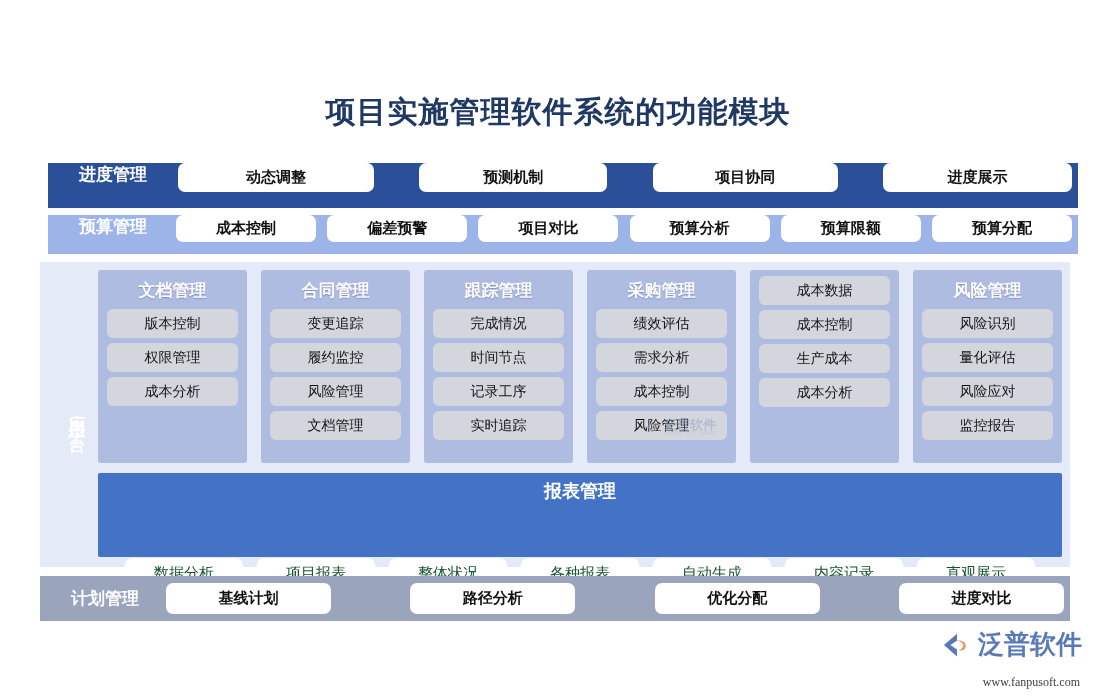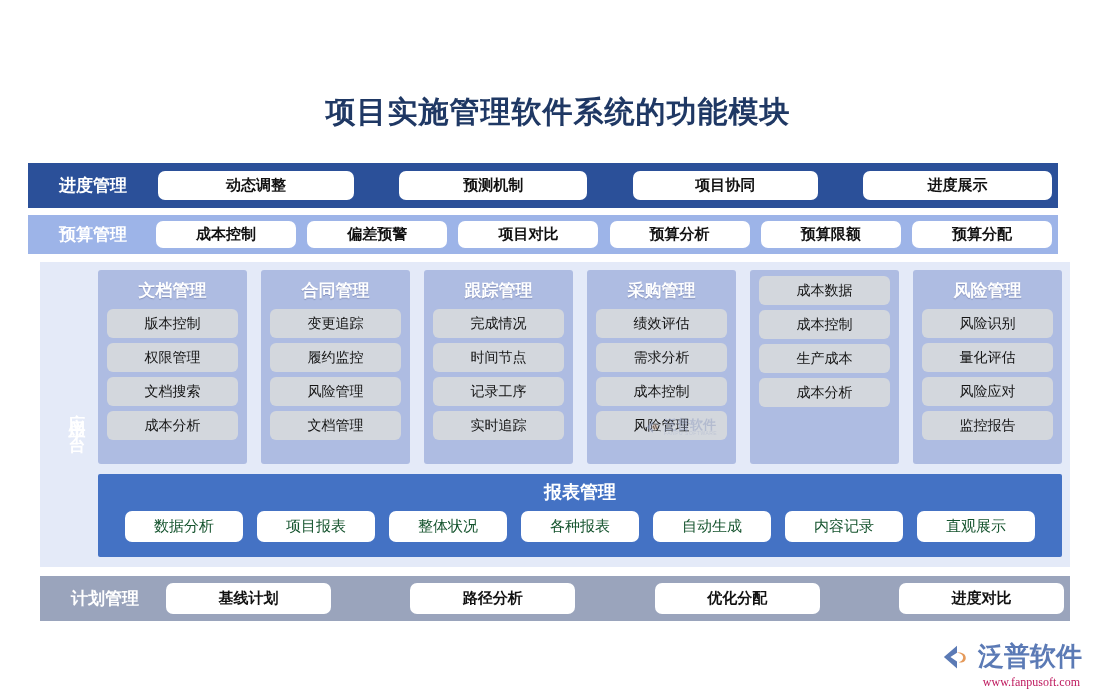--- a/index.html
+++ b/index.html
@@ -22,23 +22,23 @@
     text-align: center;
     font-size: 30px;
     font-weight: bold;
     color: #1F3864;
     letter-spacing: 1px;
   }
 
   
   .bar {
     position: absolute;
-    left: 28px; width: 1030px;
-    display: flex;
-    align-items: center;
+    left: 48px; width: 1030px;
+    display: flex;
+    align-items: flex-start;
   }
   .bar-label {
     flex: 0 0 auto;
     color: #ffffff;
     font-weight: bold;
     font-size: 16px;
     white-space: nowrap;
     text-align: center;
   }
   .bar-chip {
@@ -136,20 +136,21 @@
   
   #report-band {
     margin-top: 10px;
     background: #4472C4;
     border-radius: 2px;
     height: 84px;
     padding: 6px 12px 8px 12px;
     display: flex;
     flex-direction: column;
     align-items: center;
+    gap: 48px;
   }
   #report-band .band-title {
     color: #ffffff;
     font-weight: bold;
     font-size: 18px;
     margin-bottom: 7px;
   }
   #report-band .band-chips {
     display: flex;
     gap: 14px;
@@ -196,23 +197,23 @@
     gap: 6px;
   }
   #footer-logo .logo-name {
     font-size: 26px;
     font-weight: bold;
     color: #5B7AB5;
     letter-spacing: 0;
   }
   #footer-logo .logo-url {
     font-size: 12px;
-    color: #be185d;
+    color: #404040;
     font-family: "Liberation Serif", "DejaVu Serif", serif;
-    margin-top: 1px;
+    margin-top: 13px;
     margin-right: 2px;
   }
 
   
   .watermark {
     position: absolute;
     left: 645px; top: 418px;
     display: flex;
     align-items: center;
     gap: 3px;
@@ -269,21 +270,20 @@
     </div>
 
     <div id="panel-body">
 
       <div id="columns-row">
 
         <div class="module-col">
           <div class="col-title">文档管理</div>
           <div class="col-item">版本控制</div>
           <div class="col-item">权限管理</div>
-          <div class="col-item">文档搜索</div>
           <div class="col-item">成本分析</div>
         </div>
 
         <div class="module-col">
           <div class="col-title">合同管理</div>
           <div class="col-item">变更追踪</div>
           <div class="col-item">履约监控</div>
           <div class="col-item">风险管理</div>
           <div class="col-item">文档管理</div>
         </div>

